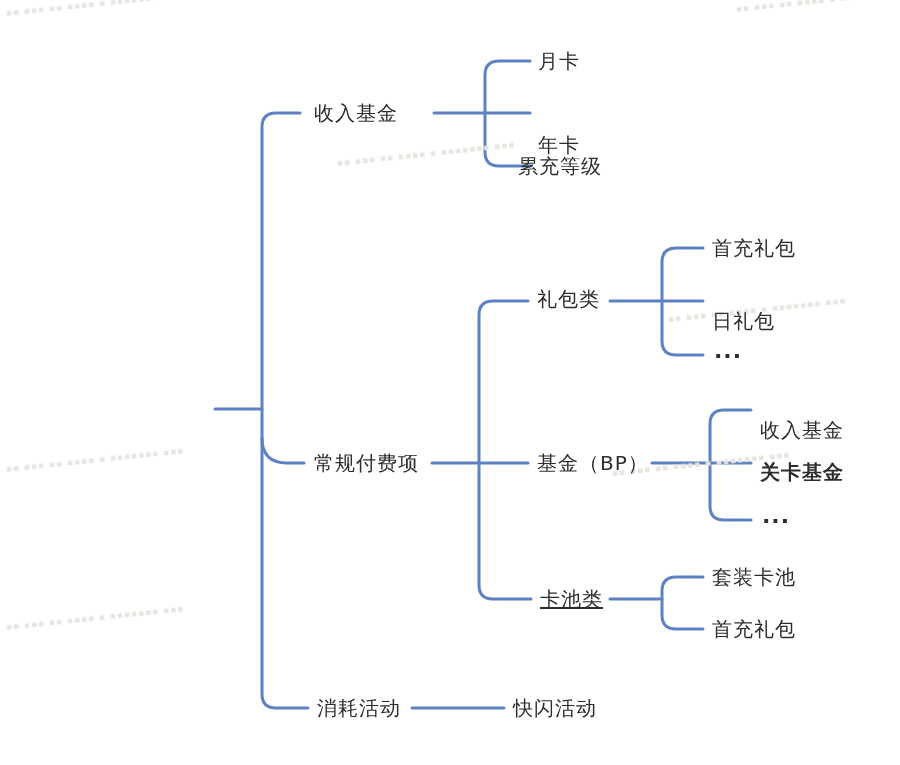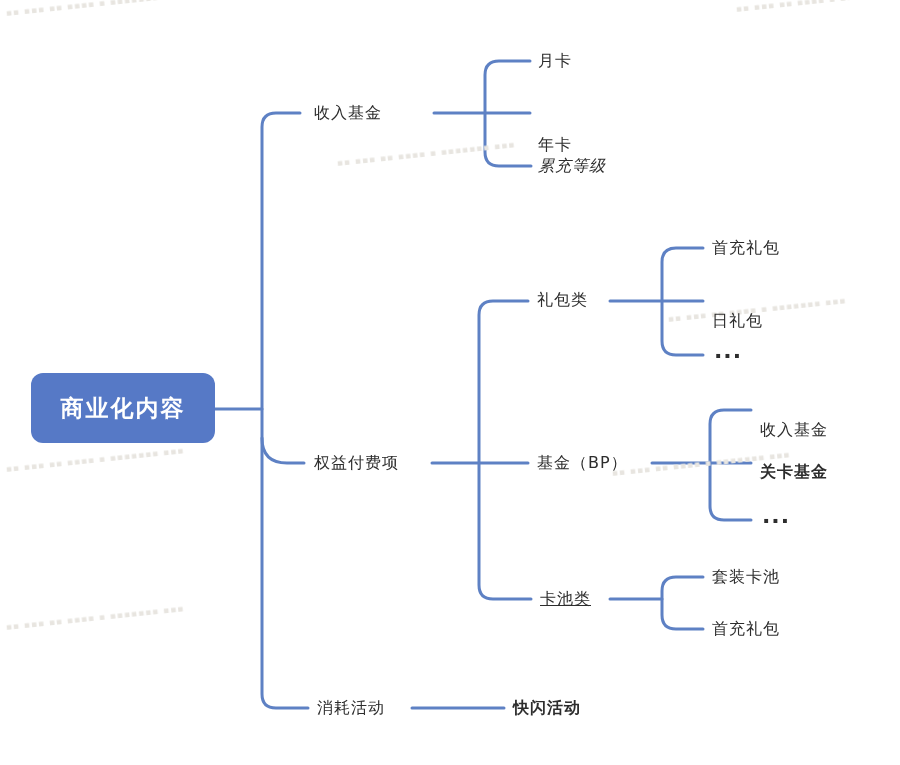--- a/index.html
+++ b/index.html
@@ -7,21 +7,21 @@
     width:900px;height:765px;
     background:#ffffff;
     font-family:"DejaVu Sans","Liberation Sans",sans-serif;
     overflow:hidden;
   }
   #canvas{position:relative;width:900px;height:765px;background:#ffffff;}
   svg.links{position:absolute;left:0;top:0;pointer-events:none;}
   .node-label{
     position:absolute;
     transform:translateY(-50%);
-    font-size:16px;
+    font-size:20px;
     color:#2d2d2d;
     letter-spacing:1px;
     white-space:nowrap;
     line-height:1;
   }
   .root-node{
     position:absolute;
     left:31px;top:373px;width:184px;height:70px;
     background:#5679c6;
     border-radius:12px;
@@ -77,40 +77,39 @@
   </svg>
 
   <div class="watermark" style="left:6px;top:8px;">▪▪ ▪▪▪ ▪▪ ▪▪▪▪ ▪ ▪▪▪▪▪▪▪ ▪▪▪</div>
   <div class="watermark" style="left:736px;top:4px;">▪▪ ▪▪▪ ▪▪ ▪▪▪▪ ▪ ▪▪▪▪▪▪▪ ▪▪▪</div>
   <div class="watermark" style="left:337px;top:158px;">▪▪ ▪▪▪ ▪▪ ▪▪▪▪ ▪ ▪▪▪▪▪▪▪ ▪▪▪</div>
   <div class="watermark" style="left:668px;top:314px;">▪▪ ▪▪▪ ▪▪ ▪▪▪▪ ▪ ▪▪▪▪▪▪▪ ▪▪▪</div>
   <div class="watermark" style="left:612px;top:468px;">▪▪ ▪▪▪ ▪▪ ▪▪▪▪ ▪ ▪▪▪▪▪▪▪ ▪▪▪</div>
   <div class="watermark" style="left:6px;top:464px;">▪▪ ▪▪▪ ▪▪ ▪▪▪▪ ▪ ▪▪▪▪▪▪▪ ▪▪▪</div>
   <div class="watermark" style="left:6px;top:622px;">▪▪ ▪▪▪ ▪▪ ▪▪▪▪ ▪ ▪▪▪▪▪▪▪ ▪▪▪</div>
 
-  <div class="root-node">商业化内容</div>
 
   <div class="node-label" style="left:314px;top:113px;">收入基金</div>
-  <div class="node-label" style="left:314px;top:463px;">权益付费项</div>
+  <div class="node-label" style="left:314px;top:463px;">常规付费项</div>
   <div class="node-label" style="left:317px;top:708px;">消耗活动</div>
 
   <div class="node-label" style="left:538px;top:61px;">月卡</div>
   <div class="node-label" style="left:538px;top:113px;margin-top:32px;">年卡</div>
-  <div class="node-label" style="left:538px;top:166px;font-style:italic;">累充等级</div>
+  <div class="node-label" style="left:518px;top:166px;">累充等级</div>
 
   <div class="node-label" style="left:537px;top:301px;font-family:Liberation Mono, monospace;">礼包类</div>
   <div class="node-label" style="left:537px;top:463px;">基金（BP）</div>
   <div class="node-label" style="left:540px;top:599px;text-decoration:underline;">卡池类</div>
 
   <div class="node-label" style="left:712px;top:248px;text-align:right;">首充礼包</div>
   <div class="node-label" style="left:712px;top:301px;margin-top:20px;">日礼包</div>
   <div class="node-label ellipsis" style="left:714px;top:351px;">...</div>
 
   <div class="node-label" style="left:760px;top:410px;margin-top:20px;">收入基金</div>
   <div class="node-label" style="left:760px;top:472px;font-weight:bold;">关卡基金</div>
   <div class="node-label ellipsis" style="left:762px;top:516px;">...</div>
 
   <div class="node-label" style="left:712px;top:577px;">套装卡池</div>
   <div class="node-label" style="left:712px;top:629px;">首充礼包</div>
 
-  <div class="node-label" style="left:513px;top:708px;font-weight:bold;">快闪活动</div>
+  <div class="node-label" style="left:513px;top:708px;">快闪活动</div>
 
 </div>
 
 </body></html>

